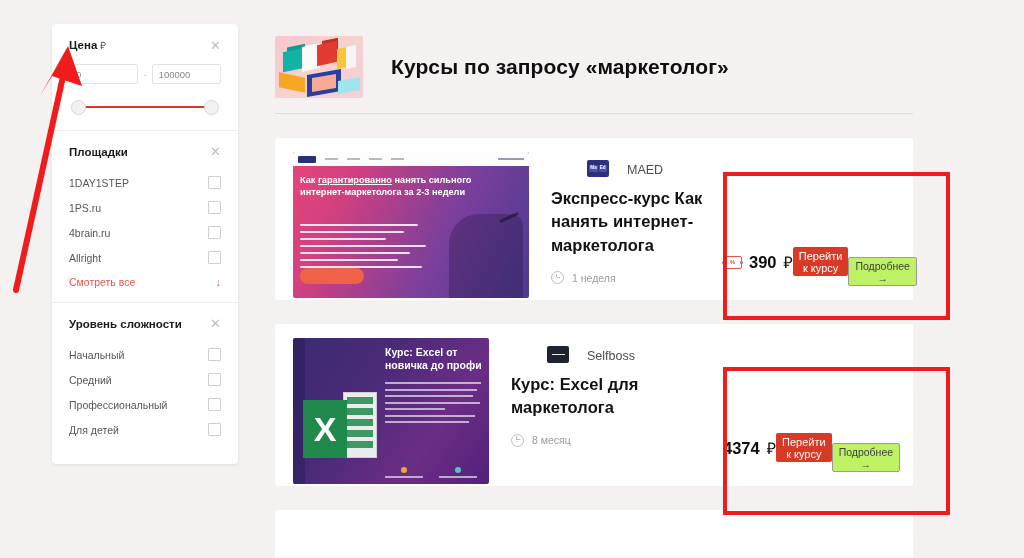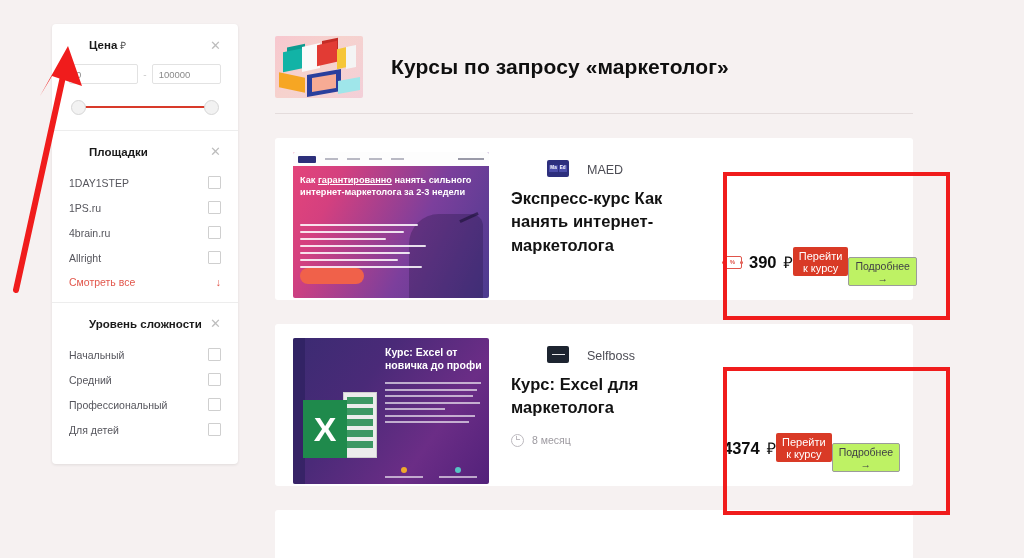--- a/index.html
+++ b/index.html
@@ -40,21 +40,20 @@
   }
   .sb-section {
     padding: 14px 17px 14px 17px;
     border-bottom: 1px solid #ededed;
     box-sizing: border-box;
   }
   .sb-section.last { border-bottom: none; padding-bottom: 22px; }
   .sec-head {
     display: flex; align-items: center; justify-content: space-between;
     margin-bottom: 12px;
-    margin-left: 20px;
   }
   .sec-title {
     font-size: 11.5px; font-weight: bold; color: #1a1a1a;
   }
   .sec-title .rub {
     font-weight: normal; color: #555; font-size: 10px; margin-left: 3px;
   }
   .sec-close {
     color: #bdbdbd; font-size: 13px; line-height: 1; cursor: pointer;
     user-select: none;
@@ -181,20 +180,21 @@
     padding: 14px 0 14px 18px;
     position: relative;
   }
   .card-thumb {
     width: 196px; height: 146px; flex: none;
     border-radius: 2px; overflow: hidden; position: relative;
   }
   
   .t1 {
     background: linear-gradient(115deg,#e5457a 0%,#d4407f 22%,#7c3f9c 62%,#4b3b8f 100%);
+    padding-left: 40px;
   }
   .t1 .navbar {
     position: absolute; top: 0; left: 0; right: 0; height: 14px;
     background: #fdfdfd; display: flex; align-items: center; padding: 0 5px;
     box-sizing: border-box; gap: 9px;
   }
   .t1 .navlogo {
     width: 18px; height: 7px; background: #2c2f7a; border-radius: 1px;
   }
   .t1 .navitem { width: 13px; height: 2px; background: #b9b9c4; }
@@ -474,20 +474,24 @@
 
       <div class="card-body">
         <div class="provider">
           <span class="prov-logo maed">
             <span>Ma</span>
               <span>Ed</span>
           </span>
           <span class="prov-name">MAED</span>
         </div>
         <h2 class="course-title">Экспресс-курс Как нанять интернет-маркетолога</h2>
+        <div class="duration">
+          <span class="clock"></span>
+          <span>1 неделя</span>
+        </div>
       </div>
 
       <div class="card-right">
         <div class="price-line">
           <span class="ticket">%</span>
           <span class="price-value">390</span>
           <span class="price-cur">₽</span>
         </div>
         <button class="btn-primary">Перейти к курсу</button>
         <button class="btn-secondary">Подробнее →</button>

